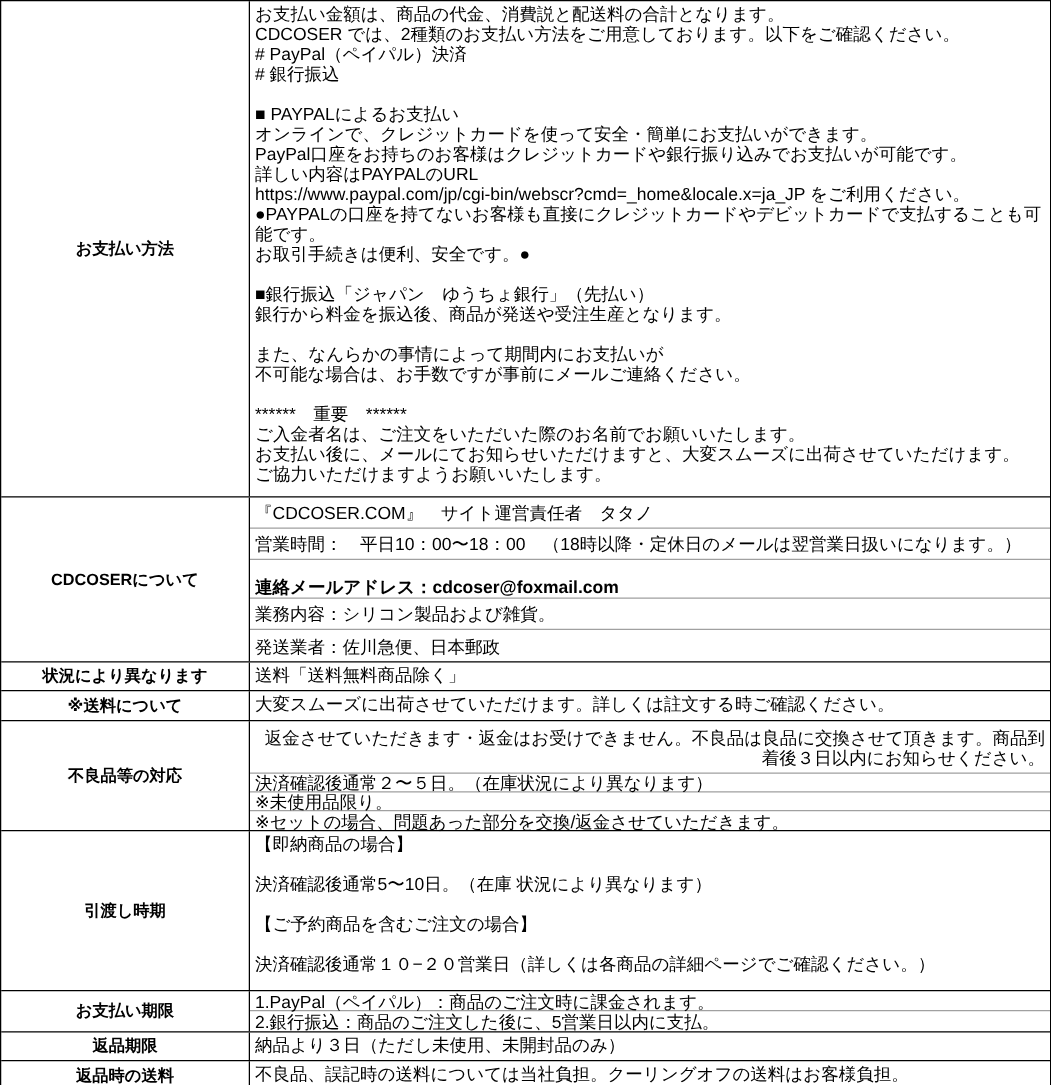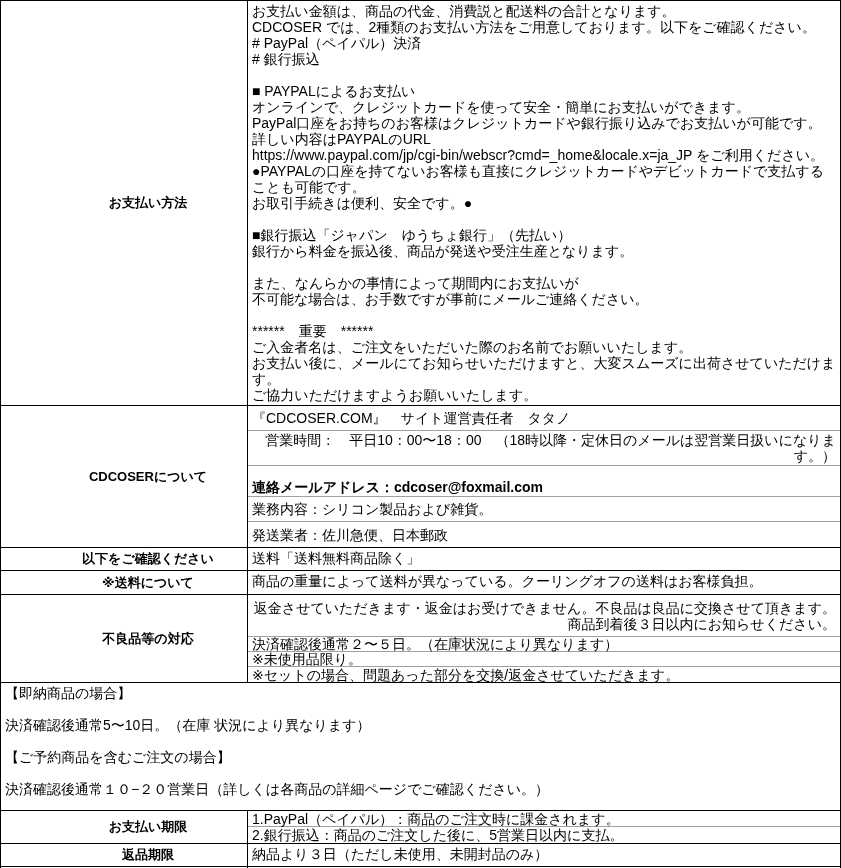--- a/index.html
+++ b/index.html
@@ -27,21 +27,20 @@
     box-sizing:border-box;
     border-right:1px solid #000000;
     display:flex;
     align-items:center;
     justify-content:center;
     text-align:center;
     font-weight:bold;
     font-size:13px;
     line-height:16px;
     padding:2px;
-    margin-left:48px;
   }
   .ccell{
     flex:1;
     display:flex;
     flex-direction:column;
     min-width:0;
   }
   .text{
     font-size:14px;
     line-height:16px;
@@ -109,30 +108,30 @@
       <div class="subrow" style="min-height:25px">
         <div class="text">業務内容：シリコン製品および雑貨。</div>
       </div>
       <div class="subrow" style="min-height:25px">
         <div class="text">発送業者：佐川急便、日本郵政</div>
       </div>
     </div>
   </div>
 
   <div class="row" style="min-height:23px">
-    <div class="hcell">以下をご確認ください</div>
+    <div class="hcell">状況により異なります</div>
     <div class="ccell">
       <div class="text">送料「送料無料商品除く」</div>
     </div>
   </div>
 
   <div class="row" style="min-height:24px">
     <div class="hcell">※送料について</div>
     <div class="ccell">
-      <div class="text">商品の重量によって送料が異なっている。クーリングオフの送料はお客様負担。</div>
+      <div class="text">大変スムーズに出荷させていただけます。詳しくは註文する時ご確認ください。</div>
     </div>
   </div>
 
   <div class="row">
     <div class="hcell">不良品等の対応</div>
     <div class="ccell">
       <div class="subrow" style="min-height:42px">
         <div class="text">返金させていただきます・返金はお受けできません。不良品は良品に交換させて頂きます。商品到着後３日以内にお知らせください。</div>
       </div>
       <div class="subrow tight" style="min-height:15px">
@@ -141,20 +140,21 @@
       <div class="subrow tight" style="min-height:14px">
         <div class="text">※未使用品限り。</div>
       </div>
       <div class="subrow tight" style="min-height:15px">
         <div class="text">※セットの場合、問題あった部分を交換/返金させていただきます。</div>
       </div>
     </div>
   </div>
 
   <div class="row" style="min-height:128px">
+    <div class="hcell">引渡し時期</div>
     <div class="ccell">
       <div class="text">【即納商品の場合】
 
 決済確認後通常5〜10日。（在庫 状況により異なります）
 
 【ご予約商品を含むご注文の場合】
 
 決済確認後通常１０−２０営業日（詳しくは各商品の詳細ページでご確認ください。）</div>
     </div>
   </div>

